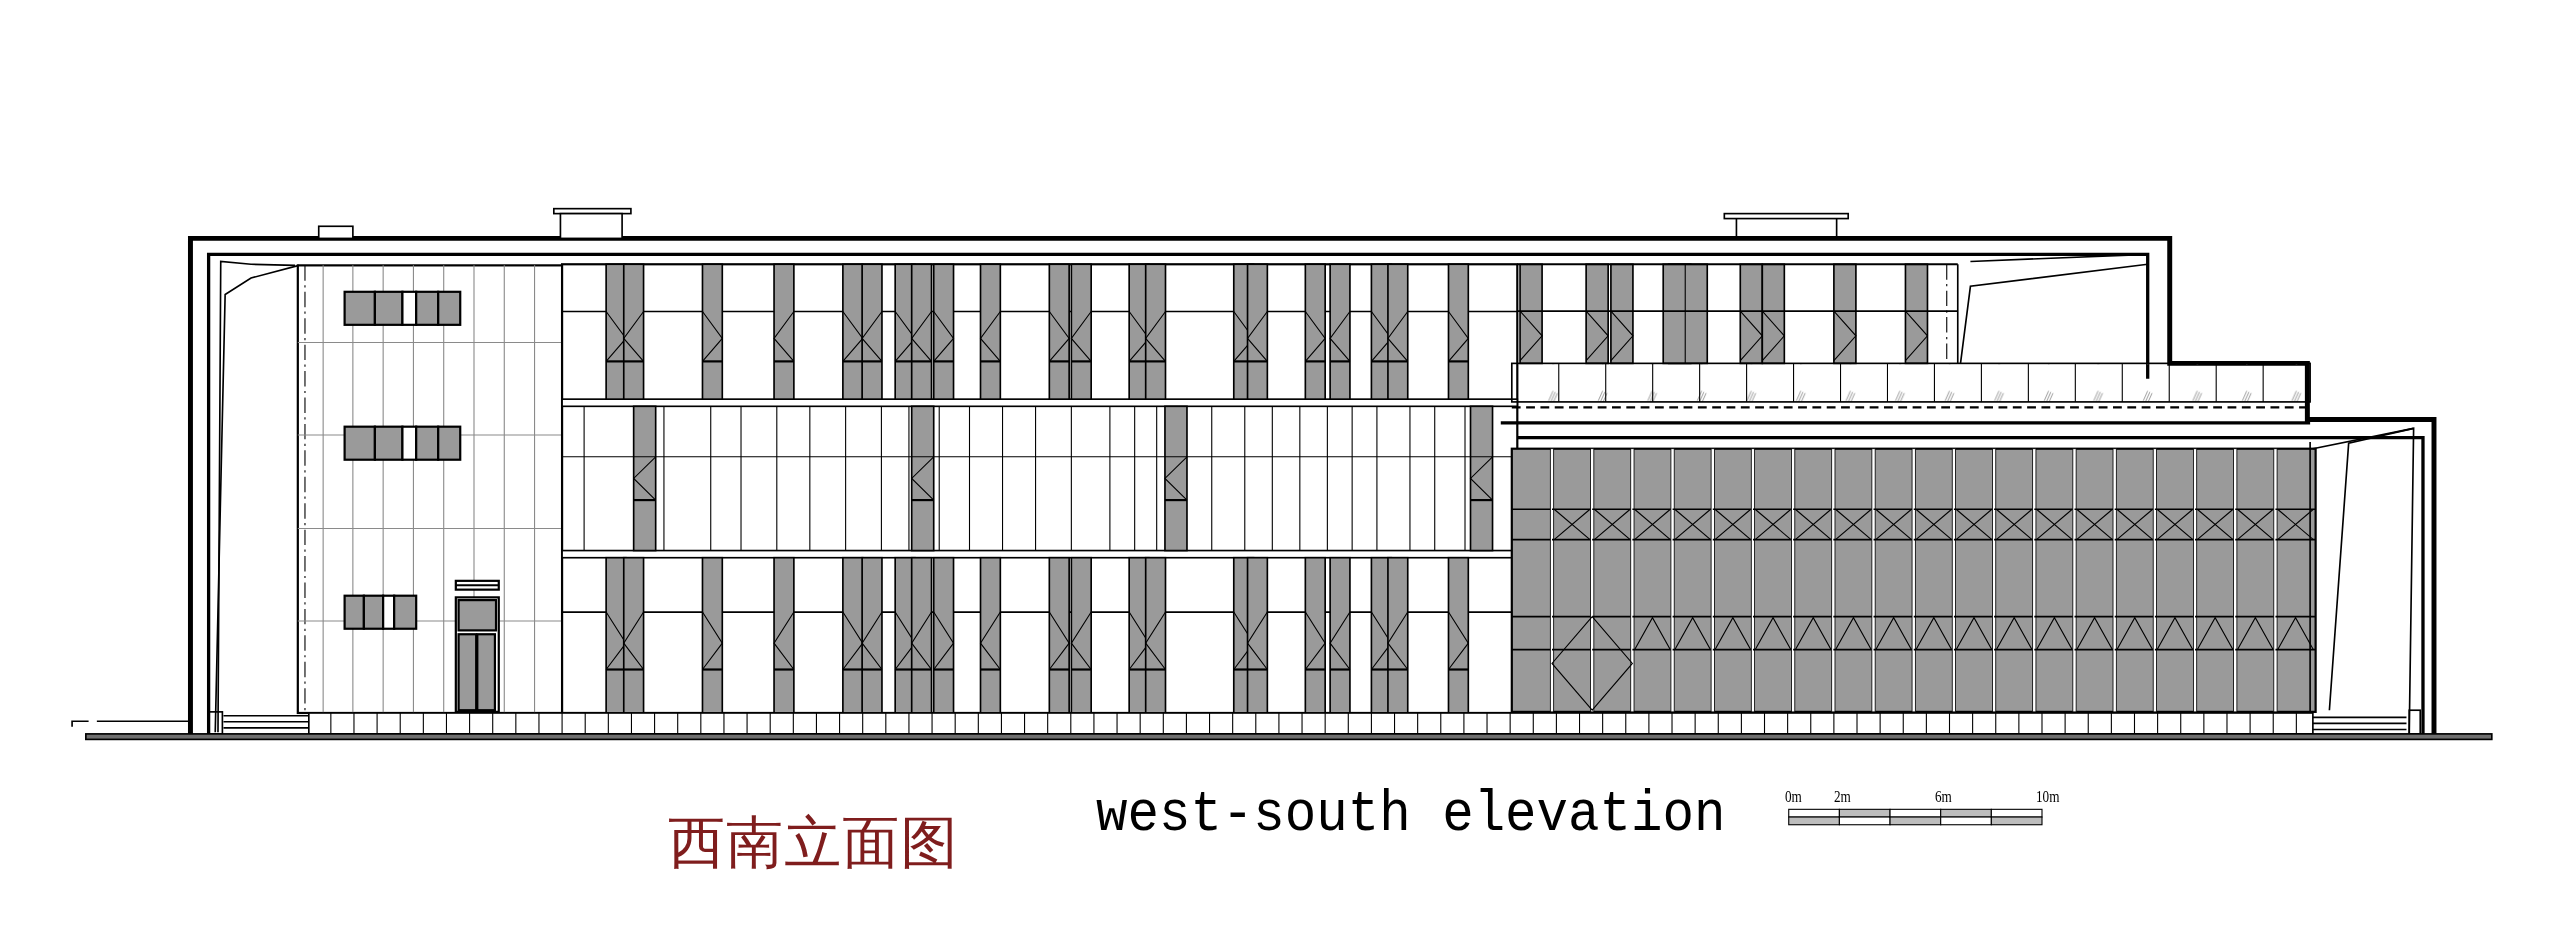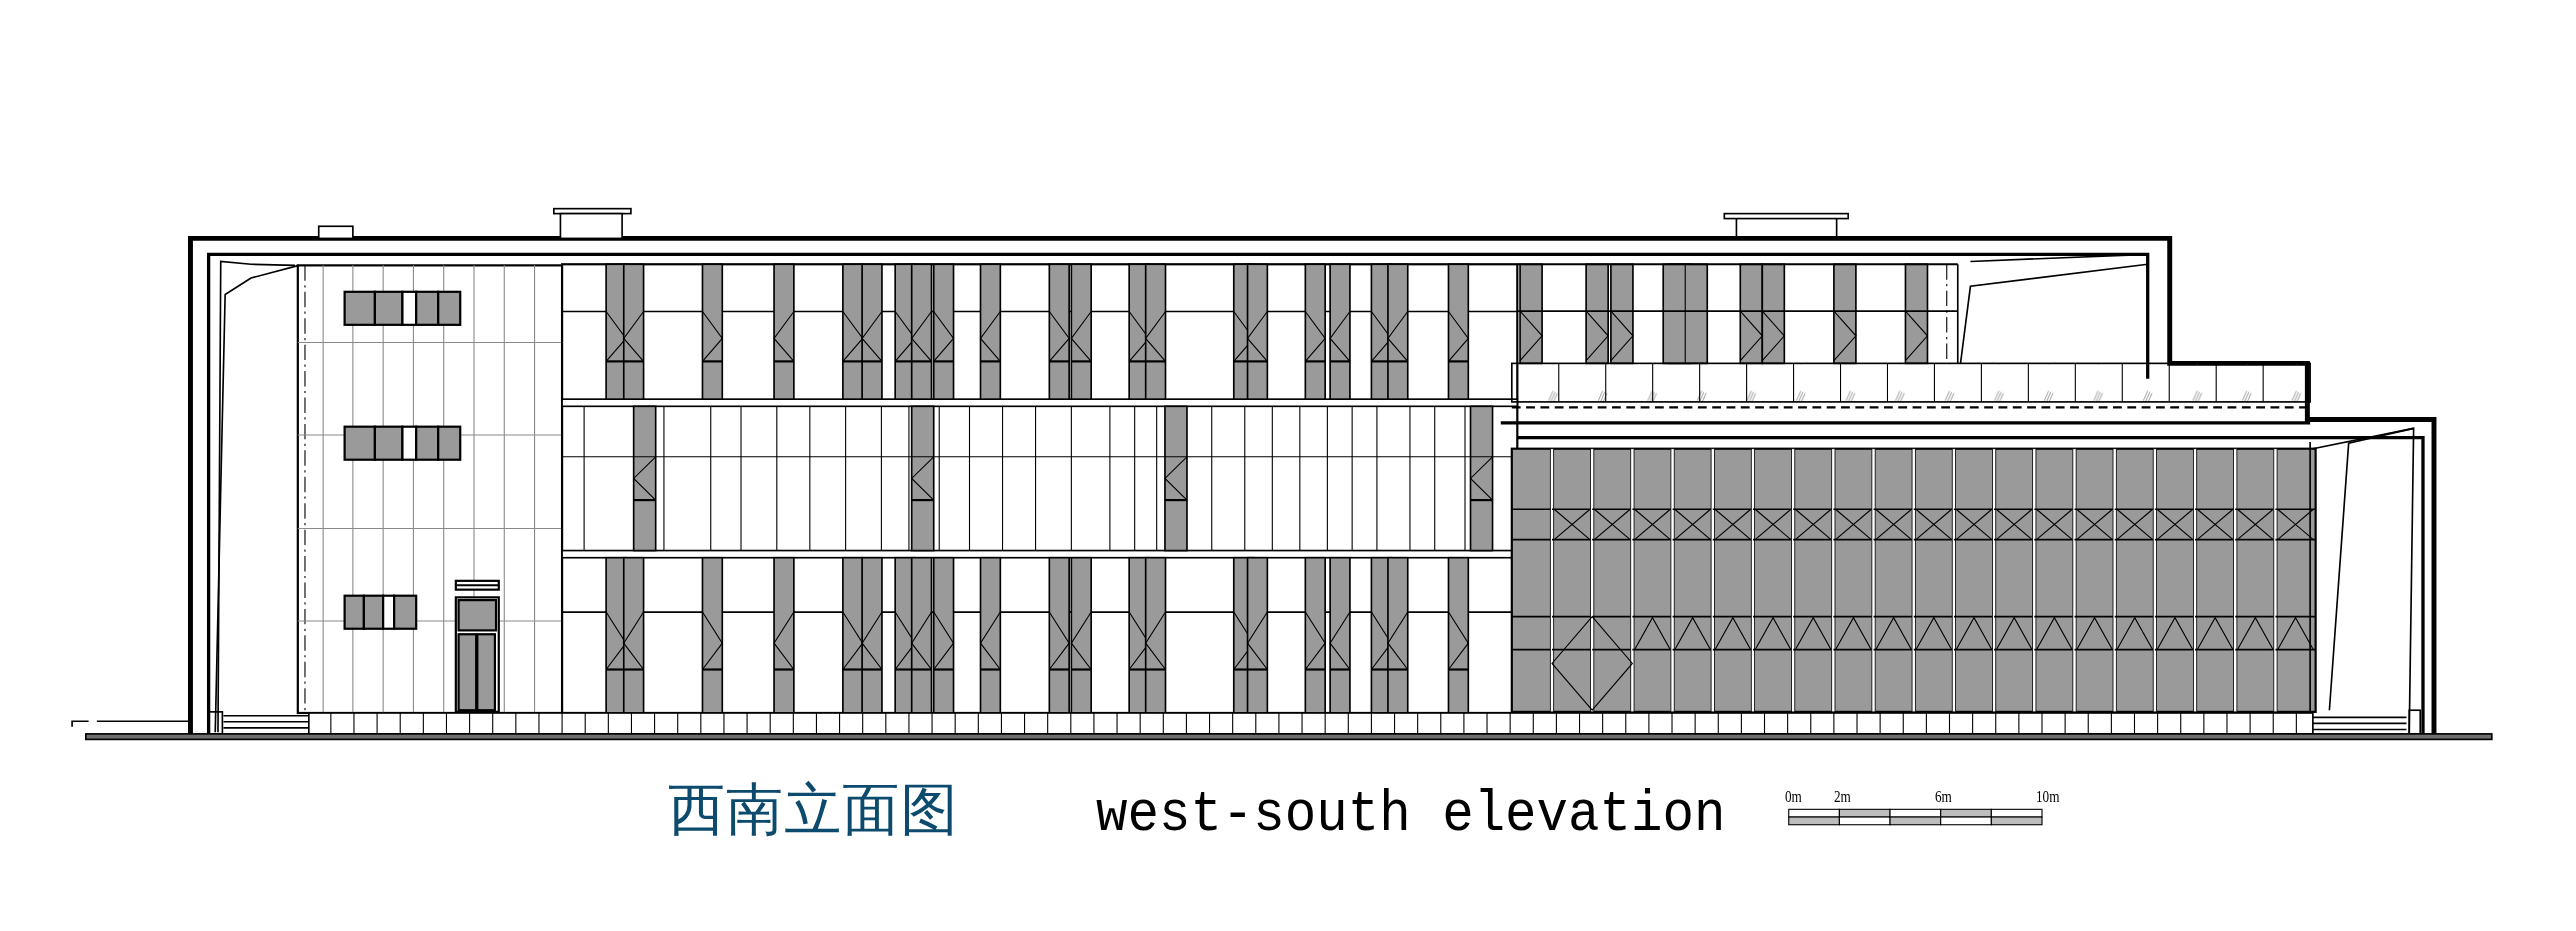--- a/index.html
+++ b/index.html
@@ -1,18 +1,18 @@
 <!DOCTYPE html>
 <html style="font-size:8.8px"><head>
 <meta charset="utf-8">
 <style>
   html, body { margin:0; padding:0; background:#ffffff; }
   body { width:2576px; height:931px; position:relative; overflow:hidden; font-family:"Liberation Serif", serif; }
   #drawing { position:absolute; left:0; top:0; width:2576px; height:931px; }
-  .caption-cn { position:absolute; left:668px; top:781px; font-family:"DejaVu Serif", serif; font-size:57px; line-height:1; color:#0c4a6e; letter-spacing:1.1px; }
+  .caption-cn { position:absolute; left:668px; top:814px; font-family:"DejaVu Serif", serif; font-size:57px; line-height:1; color:#7f1d1d; letter-spacing:1.1px; }
   .caption-en { position:absolute; left:1096px; top:787px; font-family:"Liberation Mono", monospace; font-size:57px; line-height:1; color:#000; transform:scaleX(0.92); transform-origin:left top; }
   .scale-label { position:absolute; top:787px; font-family:"Liberation Serif", serif; font-size:16.5px; color:#000; transform:scaleX(0.8); transform-origin:left top; }
 </style>
 </head>
 <body>
 
 <svg id="drawing" viewBox="0 0 4677 1691" xmlns="http://www.w3.org/2000/svg">
   <defs>
     <pattern id="glass-hatch" width="90" height="70" patternUnits="userSpaceOnUse">
       <line x1="22" y1="28" x2="30" y2="10" stroke="#888" stroke-width="1.5"></line>

